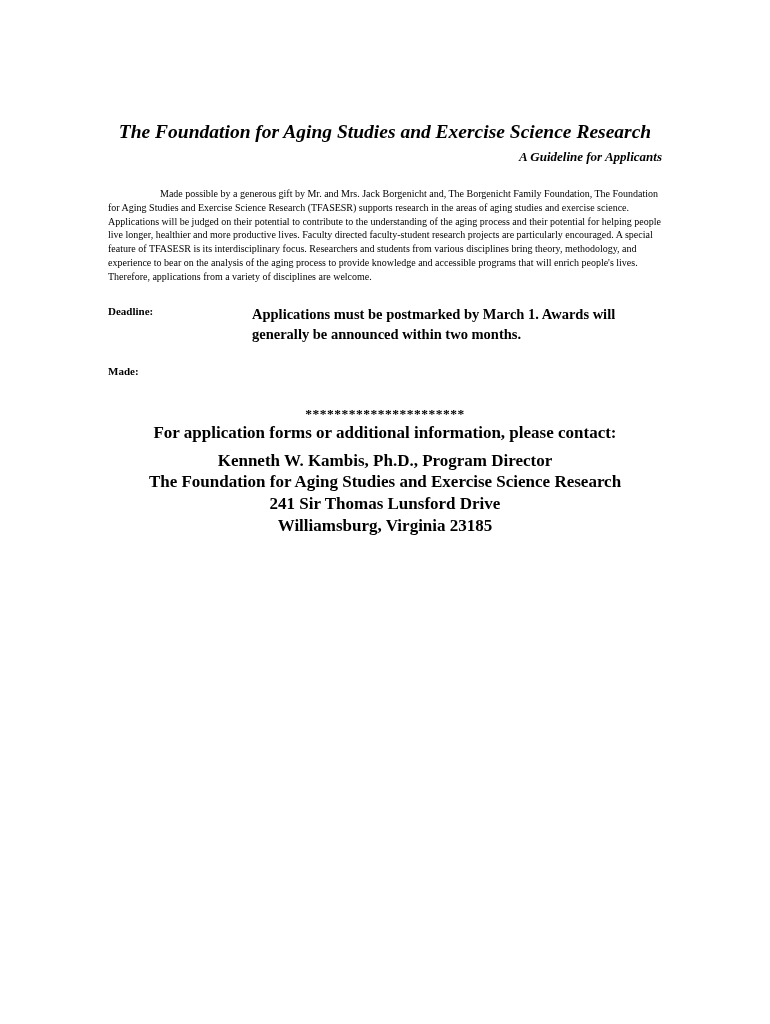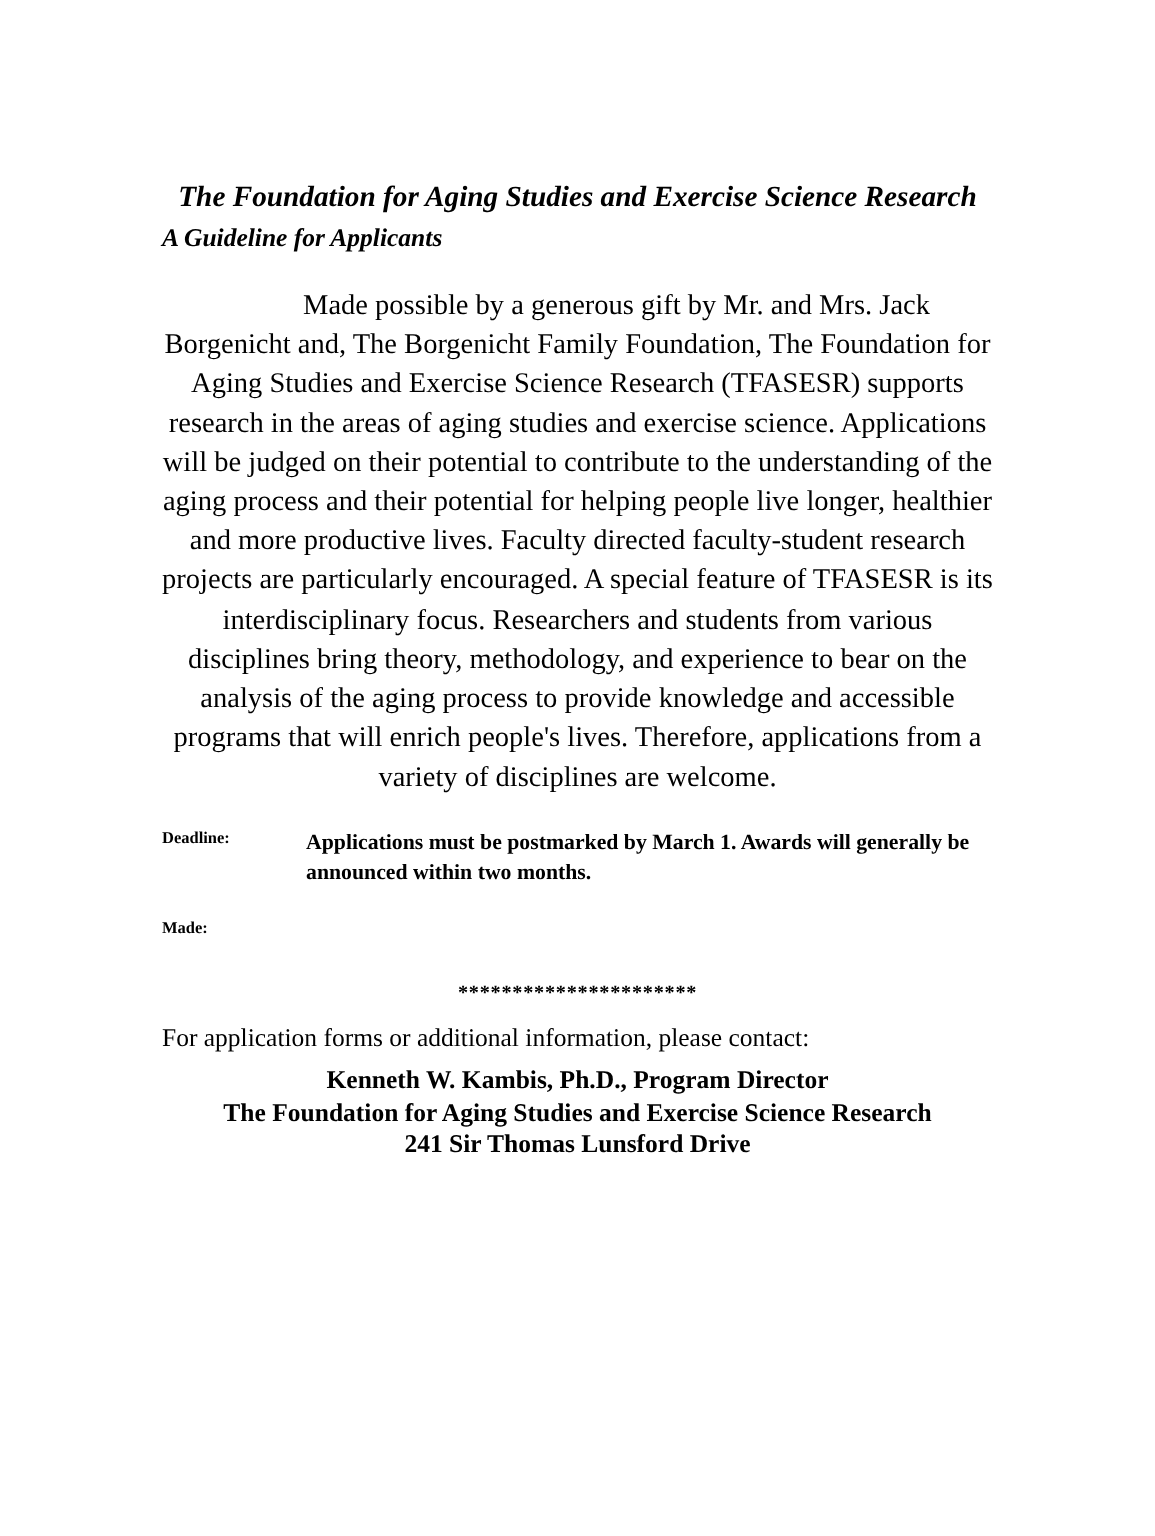--- a/index.html
+++ b/index.html
@@ -24,62 +24,64 @@
   }
   .doc-title {
     font-size: 19.5px;
     font-weight: bold;
     font-style: italic;
     text-align: center;
     line-height: 1.28;
     margin: 0;
   }
   .doc-subtitle {
-    font-size: 17px;
+    font-size: 13px;
     font-weight: bold;
     font-style: italic;
-    text-align: left;
+    text-align: right;
     margin: 4px 0 0 0;
   }
   .body-para {
-    font-size: 19px;
+    font-size: 10px;
     line-height: 1.38;
-    text-align: center;
+    text-align: left;
     margin: 22px 0 0 0;
     text-indent: 52px;
   }
   .field-block {
     margin-top: 20px;
     display: flex;
     align-items: flex-start;
   }
   .field-label {
     font-size: 11px;
     font-weight: bold;
     width: 96px;
     flex: 0 0 96px;
     line-height: 1.4;
   }
   .field-value {
     font-size: 14.5px;
     font-weight: bold;
     line-height: 1.4;
     flex: 1 1 auto;
+    margin-left: 48px;
   }
   .stars {
     margin-top: 26px;
     text-align: center;
     font-size: 13.5px;
     font-weight: bold;
     letter-spacing: 0.5px;
   }
   .contact-lead {
-    margin-top: 12px;
+    margin-top: 1px;
+    text-align: center;
     font-size: 17px;
-    font-weight: normal;
+    font-weight: bold;
   }
   .contact-block {
     margin-top: 7px;
     text-align: center;
   }
   .contact-line {
     font-size: 17px;
     font-weight: bold;
     line-height: 1.28;
   }
@@ -104,15 +106,16 @@
   </div>
 
   <div class="stars">**********************</div>
 
   <div class="contact-lead">For application forms or additional information, please contact:</div>
 
   <div class="contact-block">
     <div class="contact-line">Kenneth W. Kambis, Ph.D., Program Director</div>
     <div class="contact-line">The Foundation for Aging Studies and Exercise Science Research</div>
     <div class="contact-line">241 Sir Thomas Lunsford Drive</div>
+    <div class="contact-line">Williamsburg, Virginia  23185</div>
   </div>
 
 </div>
 
 </body></html>

